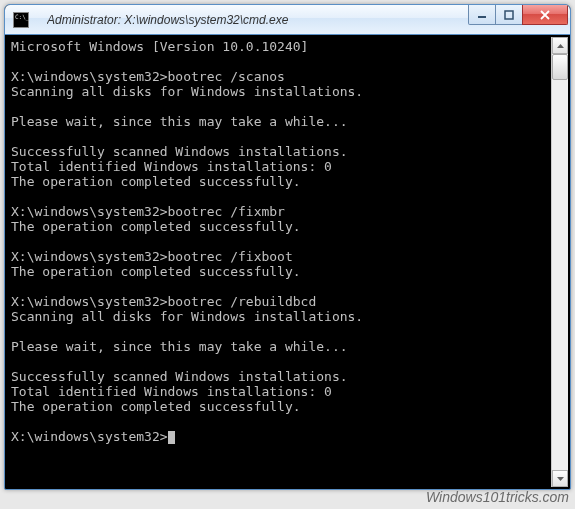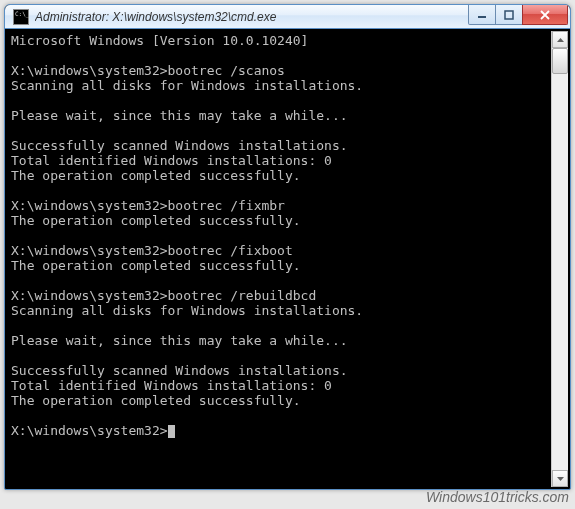--- a/index.html
+++ b/index.html
@@ -19,26 +19,27 @@
     height: 486px;
     border: 1px solid #5a8fc5;
     border-radius: 6px 6px 2px 2px;
     background: #000;
     box-shadow: 0 0 4px rgba(0,0,0,0.3);
     display: flex;
     flex-direction: column;
     overflow: hidden;
   }
   .titlebar {
-    height: 24px;
+    height: 30px;
     background: linear-gradient(to bottom, #f7fbff 0%, #e4effb 45%, #d5e6f8 46%, #e9f3fd 100%);
     display: flex;
     align-items: center;
     border-bottom: 1px solid #5a8fc5;
     position: relative;
+    gap: 12px;
   }
   .title-icon {
     width: 16px;
     height: 16px;
     margin: 0 6px 0 8px;
     background: #000;
     border: 1px solid #888;
     position: relative;
     flex-shrink: 0;
   }

